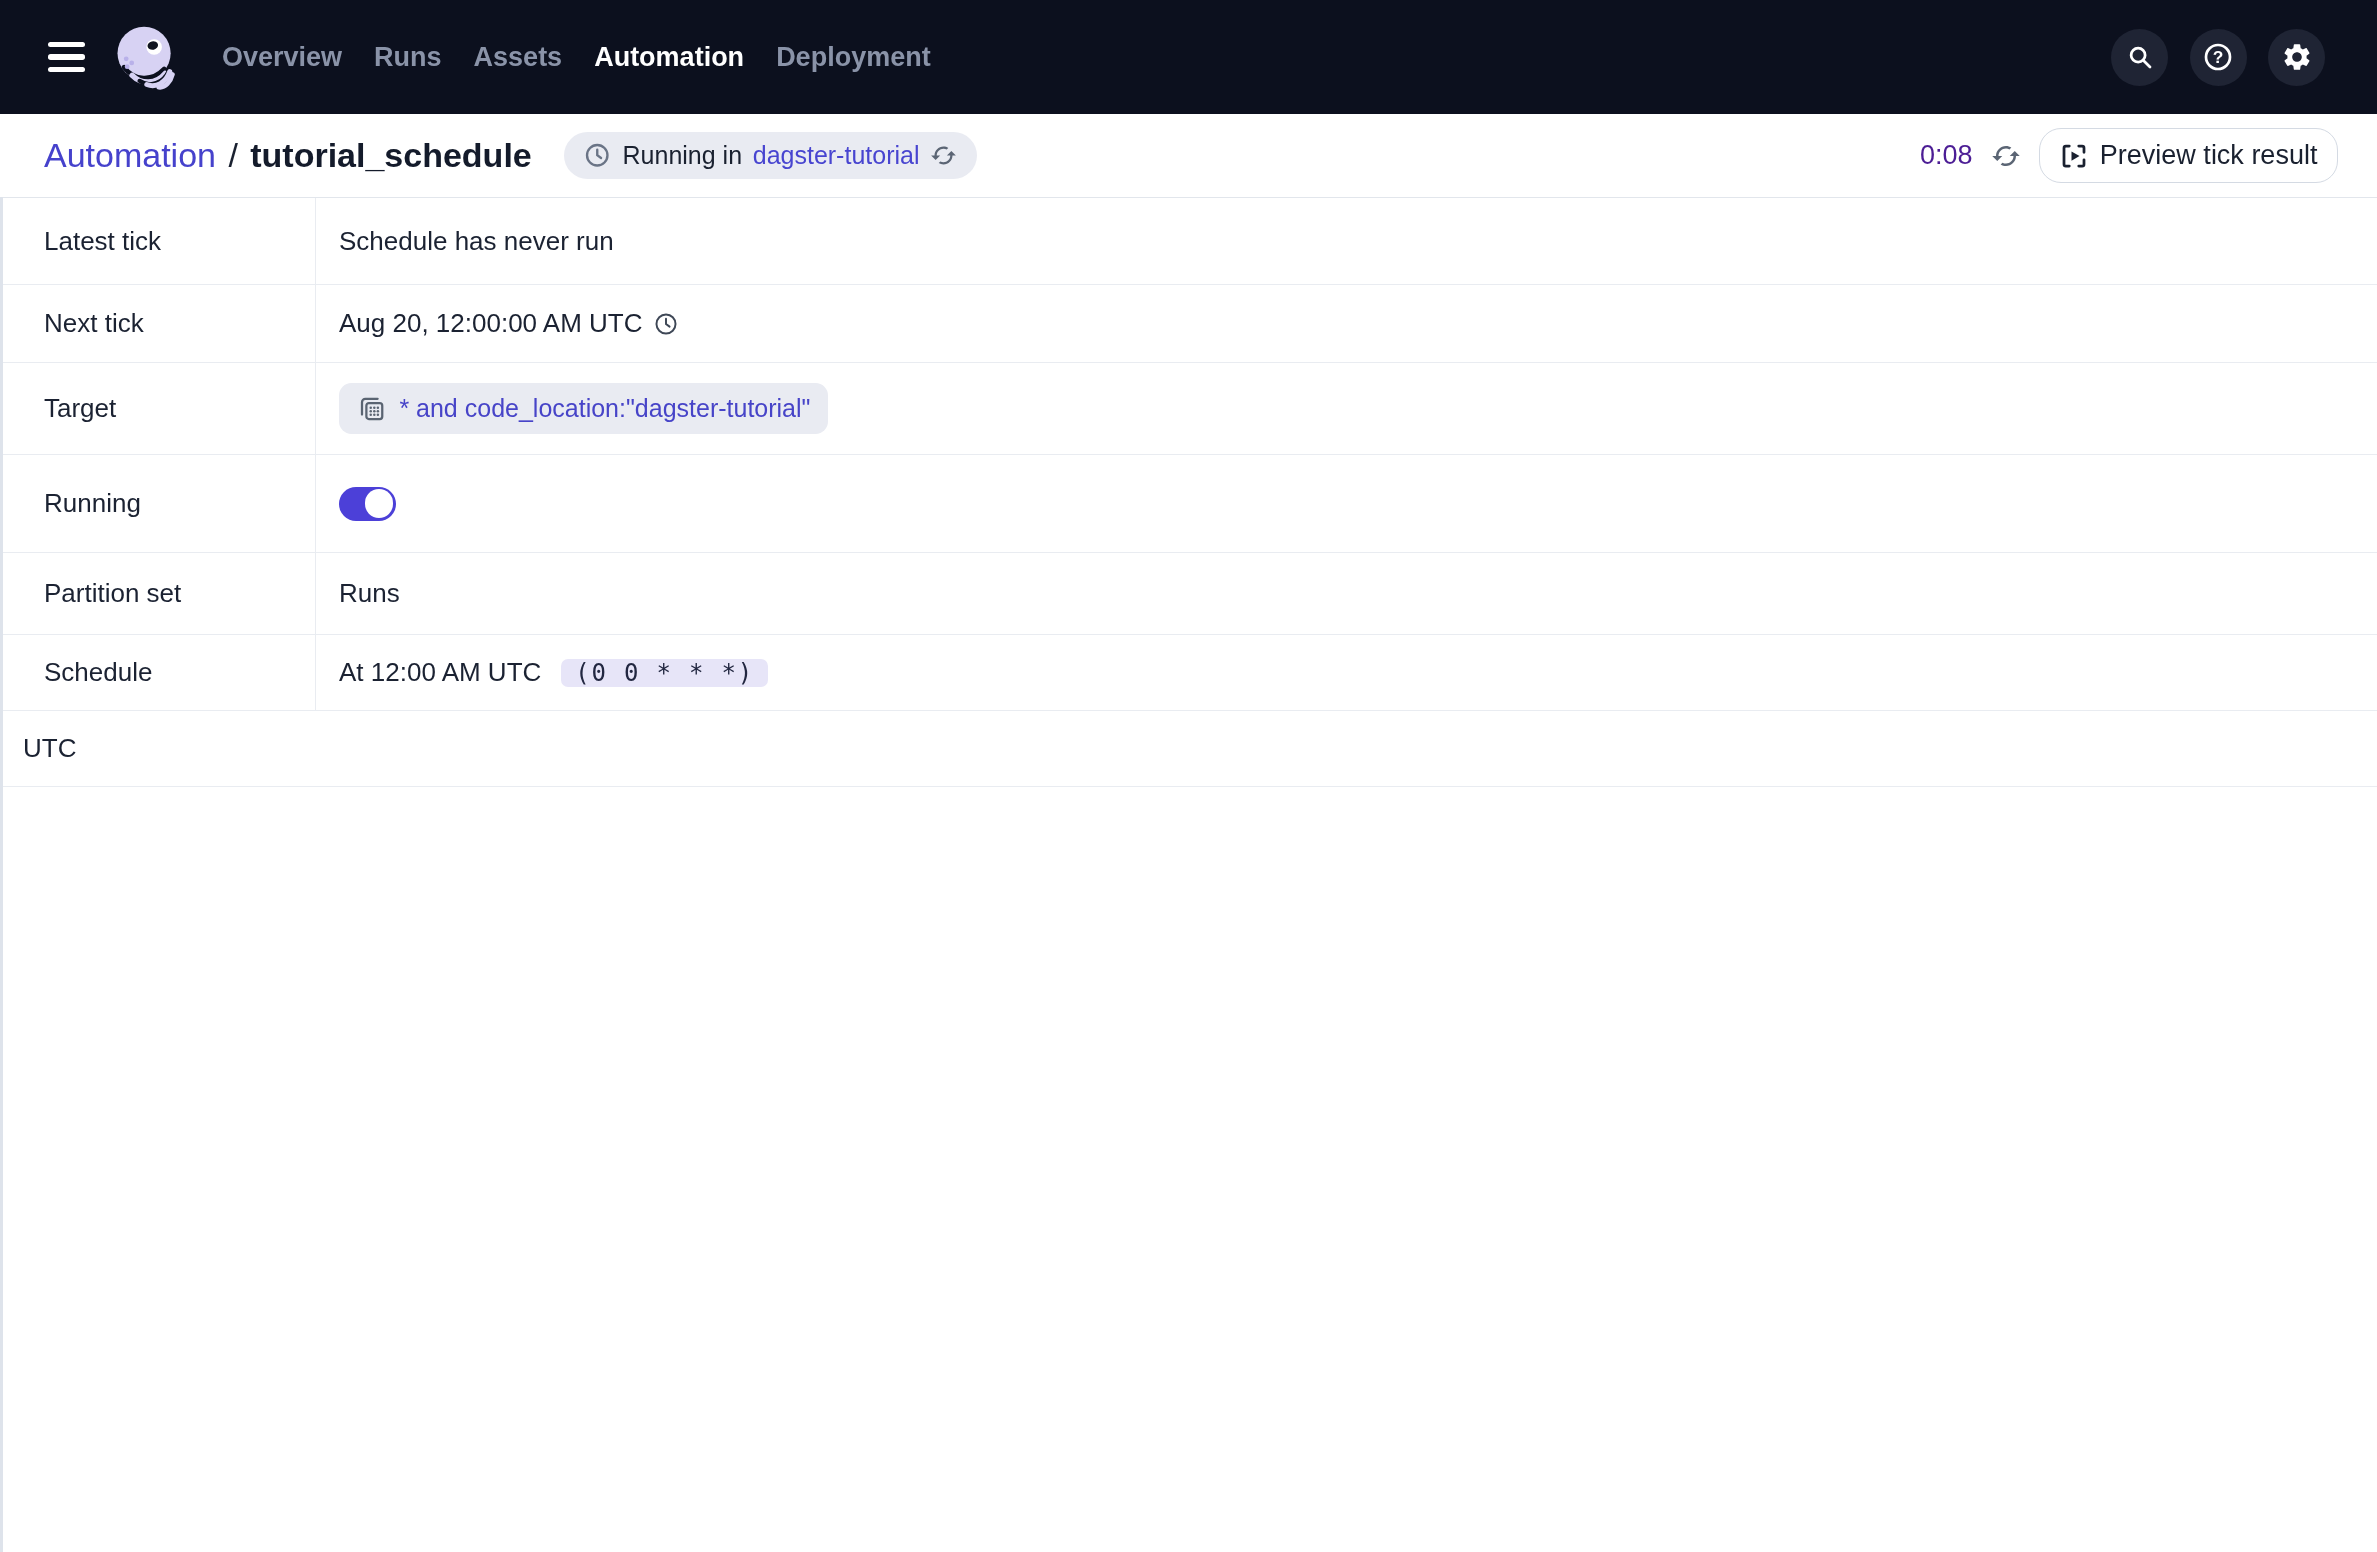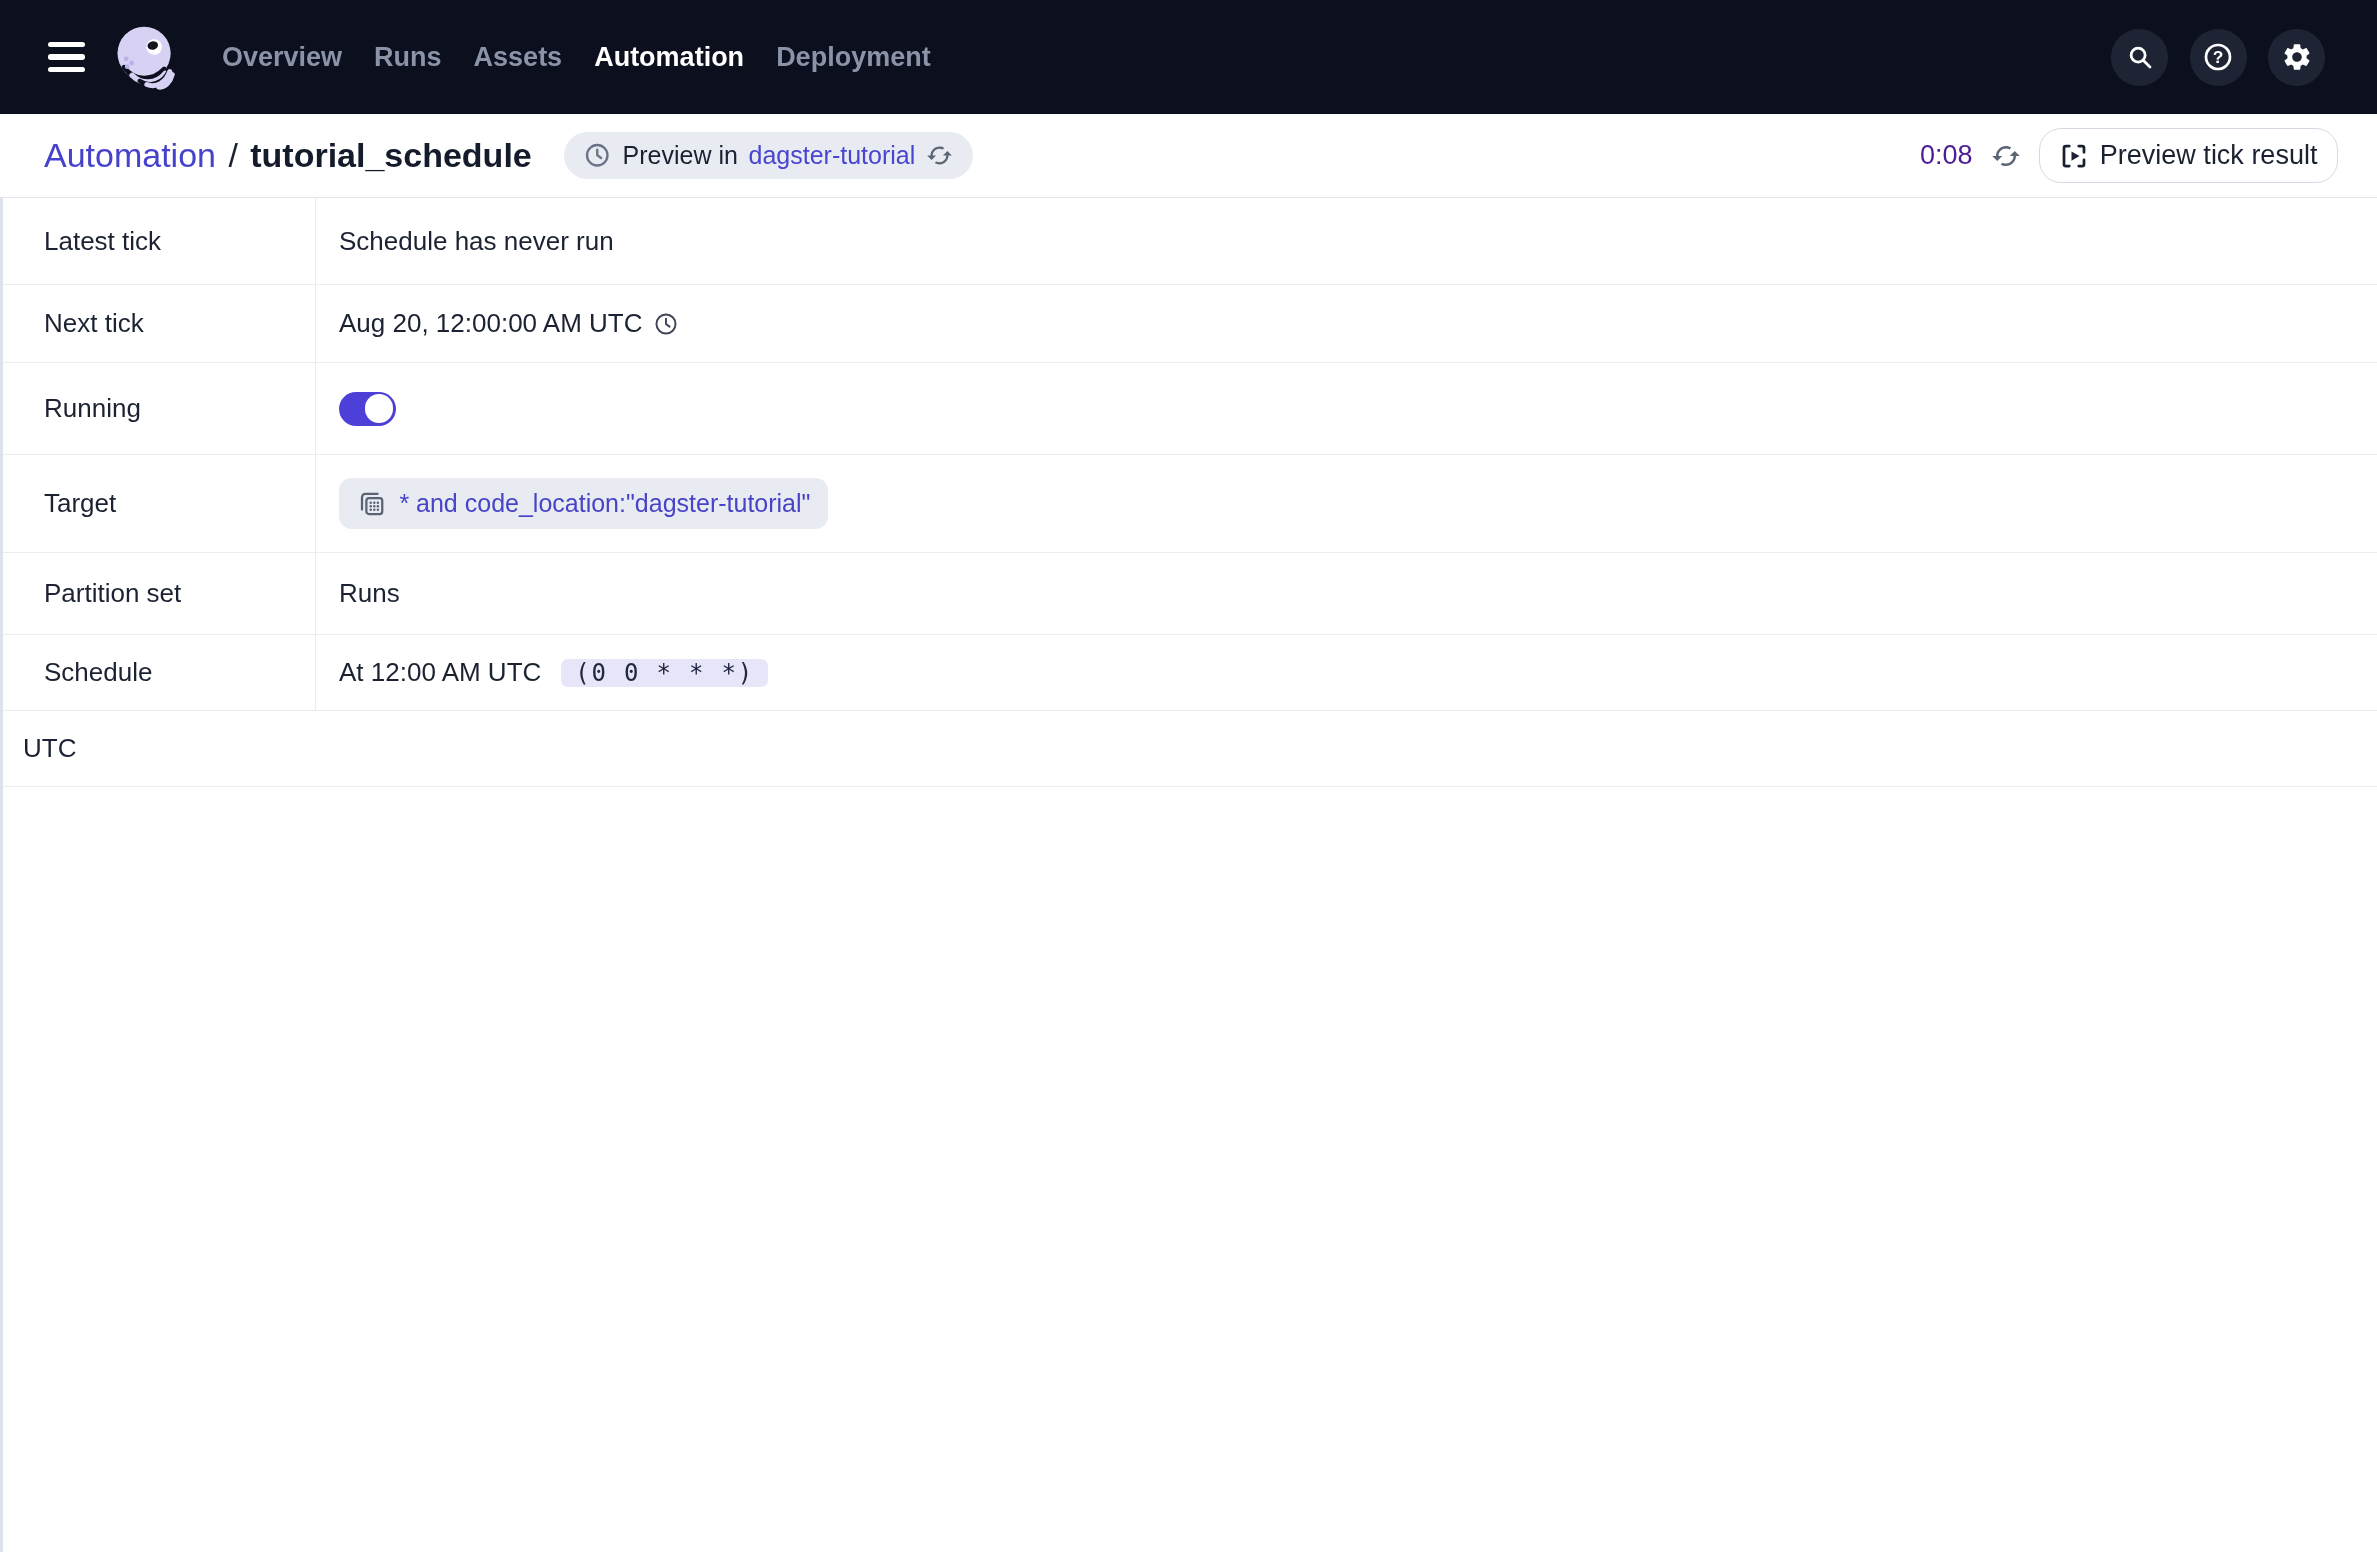--- a/index.html
+++ b/index.html
@@ -131,21 +131,21 @@
   <div class="crumbs">
     <a class="crumb-root">Automation</a>
     <span class="crumb-sep">/</span>
     <h1 class="crumb-current">tutorial_schedule</h1>
 
     <div class="loc-pill">
       <svg viewBox="0 0 24 24" width="28.5" height="28.5" fill="none" stroke="#6A7486" stroke-width="2" stroke-linecap="round">
         <circle cx="12" cy="12" r="8.6"></circle>
           <path d="M12 7.4V12l3.2 2.3"></path>
       </svg>
-      <span class="prefix">Preview in</span>
+      <span class="prefix">Running in</span>
       <a>dagster-tutorial</a>
       <button class="icon-btn">
         <svg viewBox="0 0 24 24" width="27" height="27" fill="#5B6574">
           <path d="M19 8l-4 4h3c0 3.31-2.69 6-6 6-1.01 0-1.97-.25-2.8-.7l-1.46 1.46C8.97 19.54 10.43 20 12 20c4.42 0 8-3.58 8-8h3l-4-4zm-13 4c0-3.31 2.69-6 6-6 1.01 0 1.97.25 2.8.7l1.46-1.46C15.03 4.46 13.57 4 12 4c-4.42 0-8 3.58-8 8H1l4 4 4-4H6z"></path>
         </svg>
       </button>
     </div>
   </div>
 
   <div class="header-right">
@@ -176,29 +176,20 @@
   </div>
 
   <div class="drow">
     <div class="label-cell">Next tick</div>
     <div class="value-cell">
       <span>Aug 20, 12:00:00 AM UTC</span>
       <svg viewBox="0 0 24 24" width="26" height="26" fill="none" stroke="#3E4756" stroke-width="1.8" stroke-linecap="round">
         <circle cx="12" cy="12" r="8.8"></circle>
           <path d="M12 7.2V12l3.3 2.4"></path>
       </svg>
-    </div>
-  </div>
-
-  <div class="drow">
-    <div class="label-cell">Running</div>
-    <div class="value-cell">
-      <button class="toggle" aria-checked="true">
-        <span class="knob"></span>
-      </button>
     </div>
   </div>
 
   <div class="drow">
     <div class="label-cell">Target</div>
     <div class="value-cell">
       <div class="sel-badge">
         <svg viewBox="0 0 24 24" width="30" height="30" fill="none" stroke="#5A6472" stroke-width="1.8" stroke-linecap="round">
           <path d="M16.5 3.8H6.7C5.2 3.8 4 5 4 6.5v9.9"></path>
           <rect x="7.5" y="7.3" width="12.7" height="12.7" rx="2"></rect>
@@ -213,20 +204,29 @@
               <circle cx="13.85" cy="16.5" r="1"></circle>
               <circle cx="16.7" cy="16.5" r="1"></circle>
           </g>
         </svg>
         <span>* and code_location:"dagster-tutorial"</span>
       </div>
     </div>
   </div>
 
   <div class="drow">
+    <div class="label-cell">Running</div>
+    <div class="value-cell">
+      <button class="toggle" aria-checked="true">
+        <span class="knob"></span>
+      </button>
+    </div>
+  </div>
+
+  <div class="drow">
     <div class="label-cell">Partition set</div>
     <div class="value-cell">
       <span>Runs</span>
     </div>
   </div>
 
   <div class="drow">
     <div class="label-cell">Schedule</div>
     <div class="value-cell">
       <span>At 12:00 AM UTC</span>

